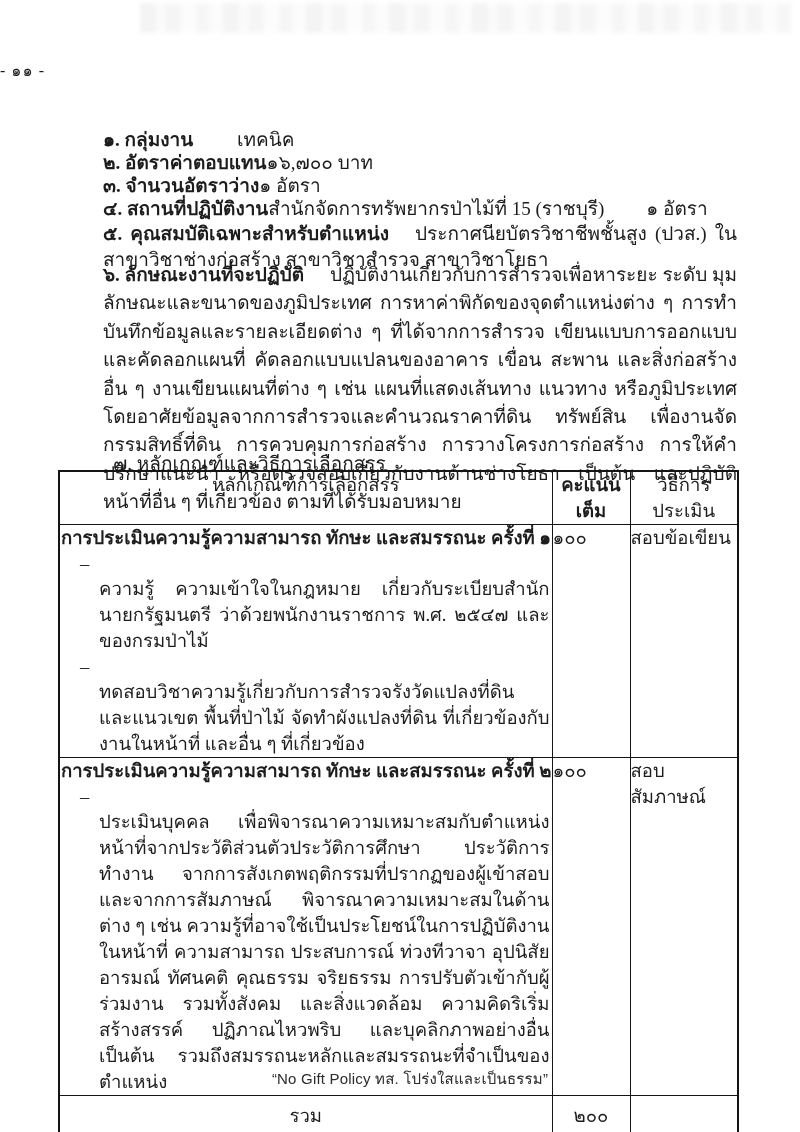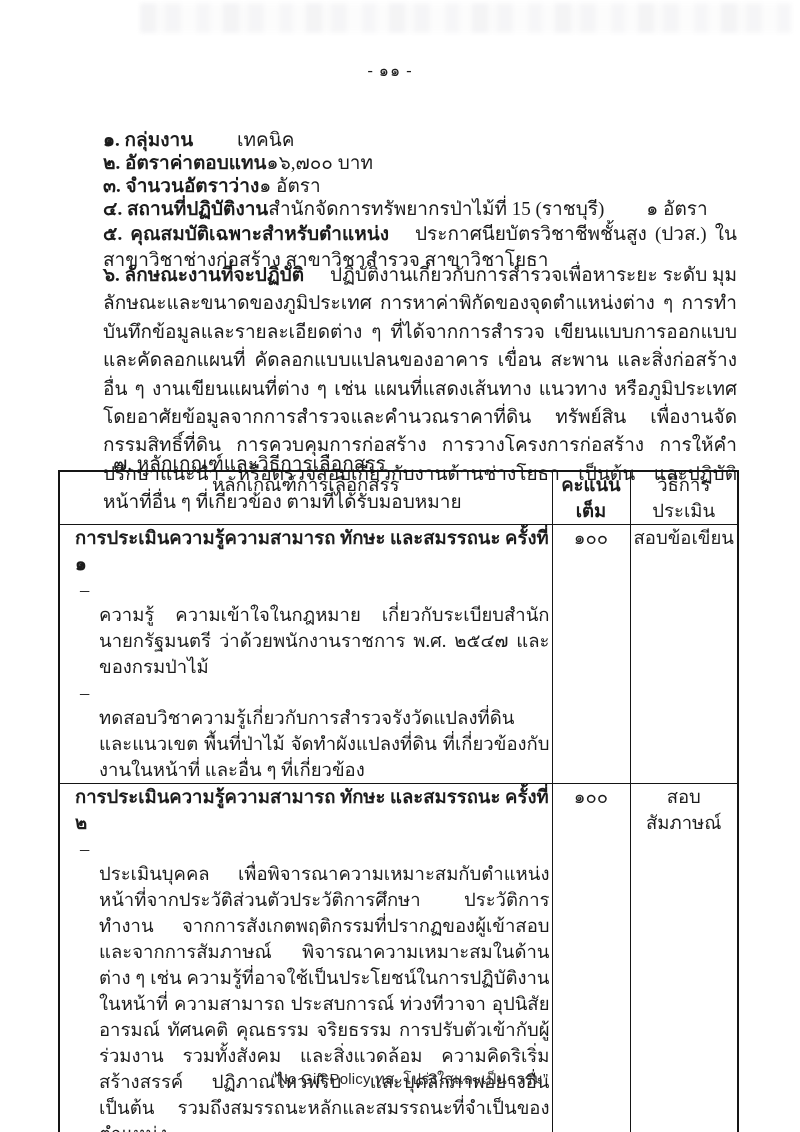--- a/index.html
+++ b/index.html
@@ -14,21 +14,21 @@
   }
   
   .bleed{
     position:absolute;top:3px;left:140px;right:8px;height:30px;
     opacity:.45;filter:blur(2px);
     background:repeating-linear-gradient(90deg,
       #e7e7ea 0 16px,#f7f7f7 16px 25px,#ebebee 25px 41px,#fafafa 41px 56px,#ededf0 56px 70px,#f9f9f9 70px 83px);
   }
   .pageno{
     position:absolute;top:58px;left:0;width:780px;
-    text-align:center;font-size:16px;letter-spacing:1px;
+    font-size:16px;letter-spacing:1px;
   }
   .title{
     position:absolute;top:84px;left:0;width:790px;text-align:center;
     font-weight:bold;font-size:19.5px;
     text-decoration:underline;text-underline-offset:4px;
   }
   .item-row{position:absolute;left:103px;right:63px;line-height:23px;white-space:nowrap;}
   .item-label{display:inline-block;min-width:134px;font-weight:bold;}
   .gap2{margin-left:42px;}
   .it1{top:128px}.it2{top:151px}.it3{top:174px}.it4{top:197px}
@@ -40,27 +40,27 @@
   table.tbl{
     position:absolute;top:470px;left:58px;
     width:679px;border-collapse:collapse;table-layout:fixed;
     font-size:18.5px;line-height:26px;color:#1c1c1c;
   }
   table.tbl{border:2.4px solid #151515;}
   table.tbl td{border:1.6px solid #151515;vertical-align:top;padding:0;}
   td.hd{height:30px;text-align:center;vertical-align:middle;padding:2px 2px;}
   td.hd.bold{font-weight:bold;}
   td.crit{padding:4px 6px 6px 10px;}
-  .row-title{font-weight:bold;padding-left:15px;}
+  .row-title{font-weight:bold;padding-left:1px;}
   .bullet{display:flex;padding-left:20px;}
   .dash{flex:none;width:19px;}
   .btxt{flex:1;text-align:justify;padding-right:2px;margin-top:25px;}
   .cell-pad1{min-height:132px;}
   .cell-pad2{min-height:224px;}
-  td.score,td.method{text-align:center;padding-top:5px;}
+  td.score,td.method{padding-top:5px;}
   tr.totalrow td{height:40px;text-align:center;vertical-align:middle;}
   .footer{
     position:absolute;top:1067px;left:0;width:820px;text-align:center;
     font-family:"Liberation Sans","DejaVu Sans",sans-serif;
     font-size:15px;color:#2b2b2b;letter-spacing:.2px;
   }
 </style>
 </head>
 <body>
 

